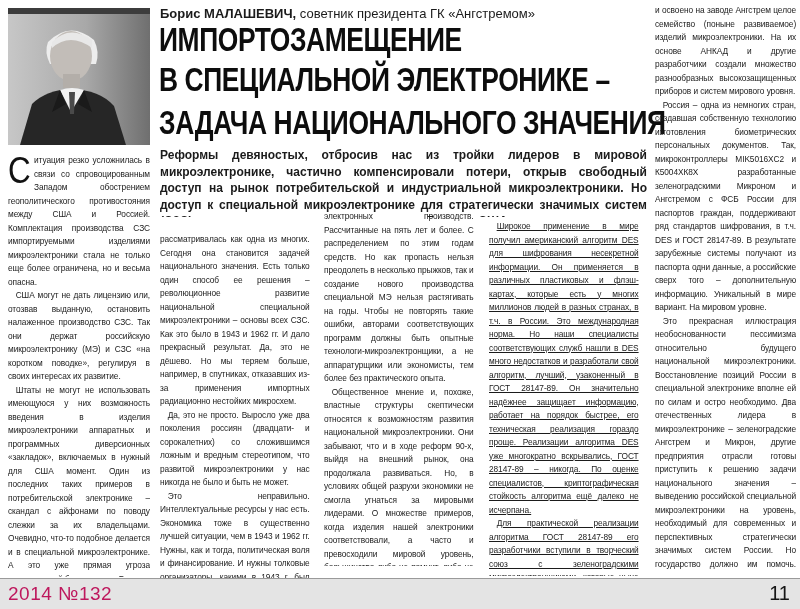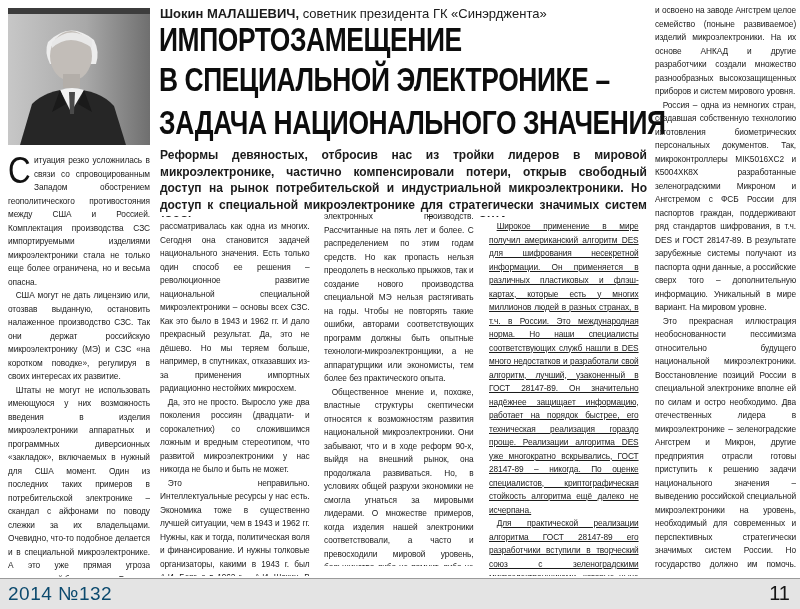--- a/index.html
+++ b/index.html
@@ -30,30 +30,30 @@
   .title div{white-space:nowrap;}
   .title div:nth-child(3){margin-top:3px;}
 
   
   .intro{position:absolute;left:160px;top:147px;width:487px;height:70px;overflow:hidden;}
   .intro p{margin:0;font-weight:bold;font-size:12px;line-height:16.6px;text-align:justify;}
 
   
   .bodycol{position:absolute;overflow:hidden;}
   .bodycol .cond{width:176px;transform:scaleX(0.85);}
-  .c1{left:160px;top:219px;width:152px;height:357px;}
+  .c1{left:160px;top:232px;width:152px;height:357px;}
   .c2{left:324px;top:209px;width:152px;height:357px;}
   .c3{left:489px;top:219px;width:152px;height:357px;text-decoration:underline;}
   .c4{left:655px;top:3px;width:141px;height:569px;}
   .c4 .cond{width:166px;}
 
   
   .footer{position:absolute;left:0;top:578px;width:800px;height:31px;
           background:#e4e4e4;border-top:1px solid #9a9a9a;box-sizing:border-box;}
-  .issue{position:absolute;left:8px;top:4px;font-size:19px;color:#0c4a6e;letter-spacing:0.5px;}
+  .issue{position:absolute;left:8px;top:4px;font-size:19px;color:#be185d;letter-spacing:0.5px;}
   .pagenum{position:absolute;right:10px;top:3px;font-size:20px;color:#161616;margin-left:36px;}
 </style>
 </head>
 <body>
 
 <div class="page">
 
   <div class="photo">
     <svg width="142" height="137" viewBox="0 0 142 137">
       <defs>
@@ -86,21 +86,21 @@
 
   <div class="sidebar">
     <div class="cond">
       <p><span class="dropcap">С</span><span>итуация резко усложнилась в связи со спровоцированным Западом обострением геополитического противостояния между США и Россией. Комплектация производства СЗС импортируемыми изделиями микроэлектроники стала не только еще более ограничена, но и весьма опасна.</span></p>
       <p class="ind">США могут не дать лицензию или, отозвав выданную, остановить налаженное производство СЗС. Так они держат российскую микроэлектронику (МЭ) и СЗС «на коротком поводке», регулируя в своих интересах их развитие.</p>
       <p class="ind">Штаты не могут не использовать имеющуюся у них возможность введения в изделия микроэлектроники аппаратных и программных диверсионных «закладок», включаемых в нужный для США момент. Один из последних таких примеров в потребительской электронике – скандал с айфонами по поводу слежки за их владельцами. Очевидно, что-то подобное делается и в специальной микроэлектронике. А это уже прямая угроза национальной безопасности России.</p>
 
     </div>
   </div>
 
-  <div class="author"><b>Шокин МАЛАШЕВИЧ,</b><span> советник президента ГК «Синэрджента»</span></div>
+  <div class="author"><b>Борис МАЛАШЕВИЧ,</b><span> советник президента ГК «Ангстремом»</span></div>
 
   <div class="title">
     <div>ИМПОРТОЗАМЕЩЕНИЕ</div>
     <div>В СПЕЦИАЛЬНОЙ ЭЛЕКТРОНИКЕ –</div>
     <div>ЗАДАЧА НАЦИОНАЛЬНОГО ЗНАЧЕНИЯ</div>
   </div>
 
   <div class="intro">
     <p>Реформы девяностых, отбросив нас из тройки лидеров в мировой микроэлектронике, частично компенсировали потери, открыв свободный доступ на рынок потребительской и индустриальной микроэлектроники. Но доступ к специальной микроэлектронике для стратегически значимых систем (СЗС) строго регламентируется лицензиями Госдепа США.</p>
   </div>

